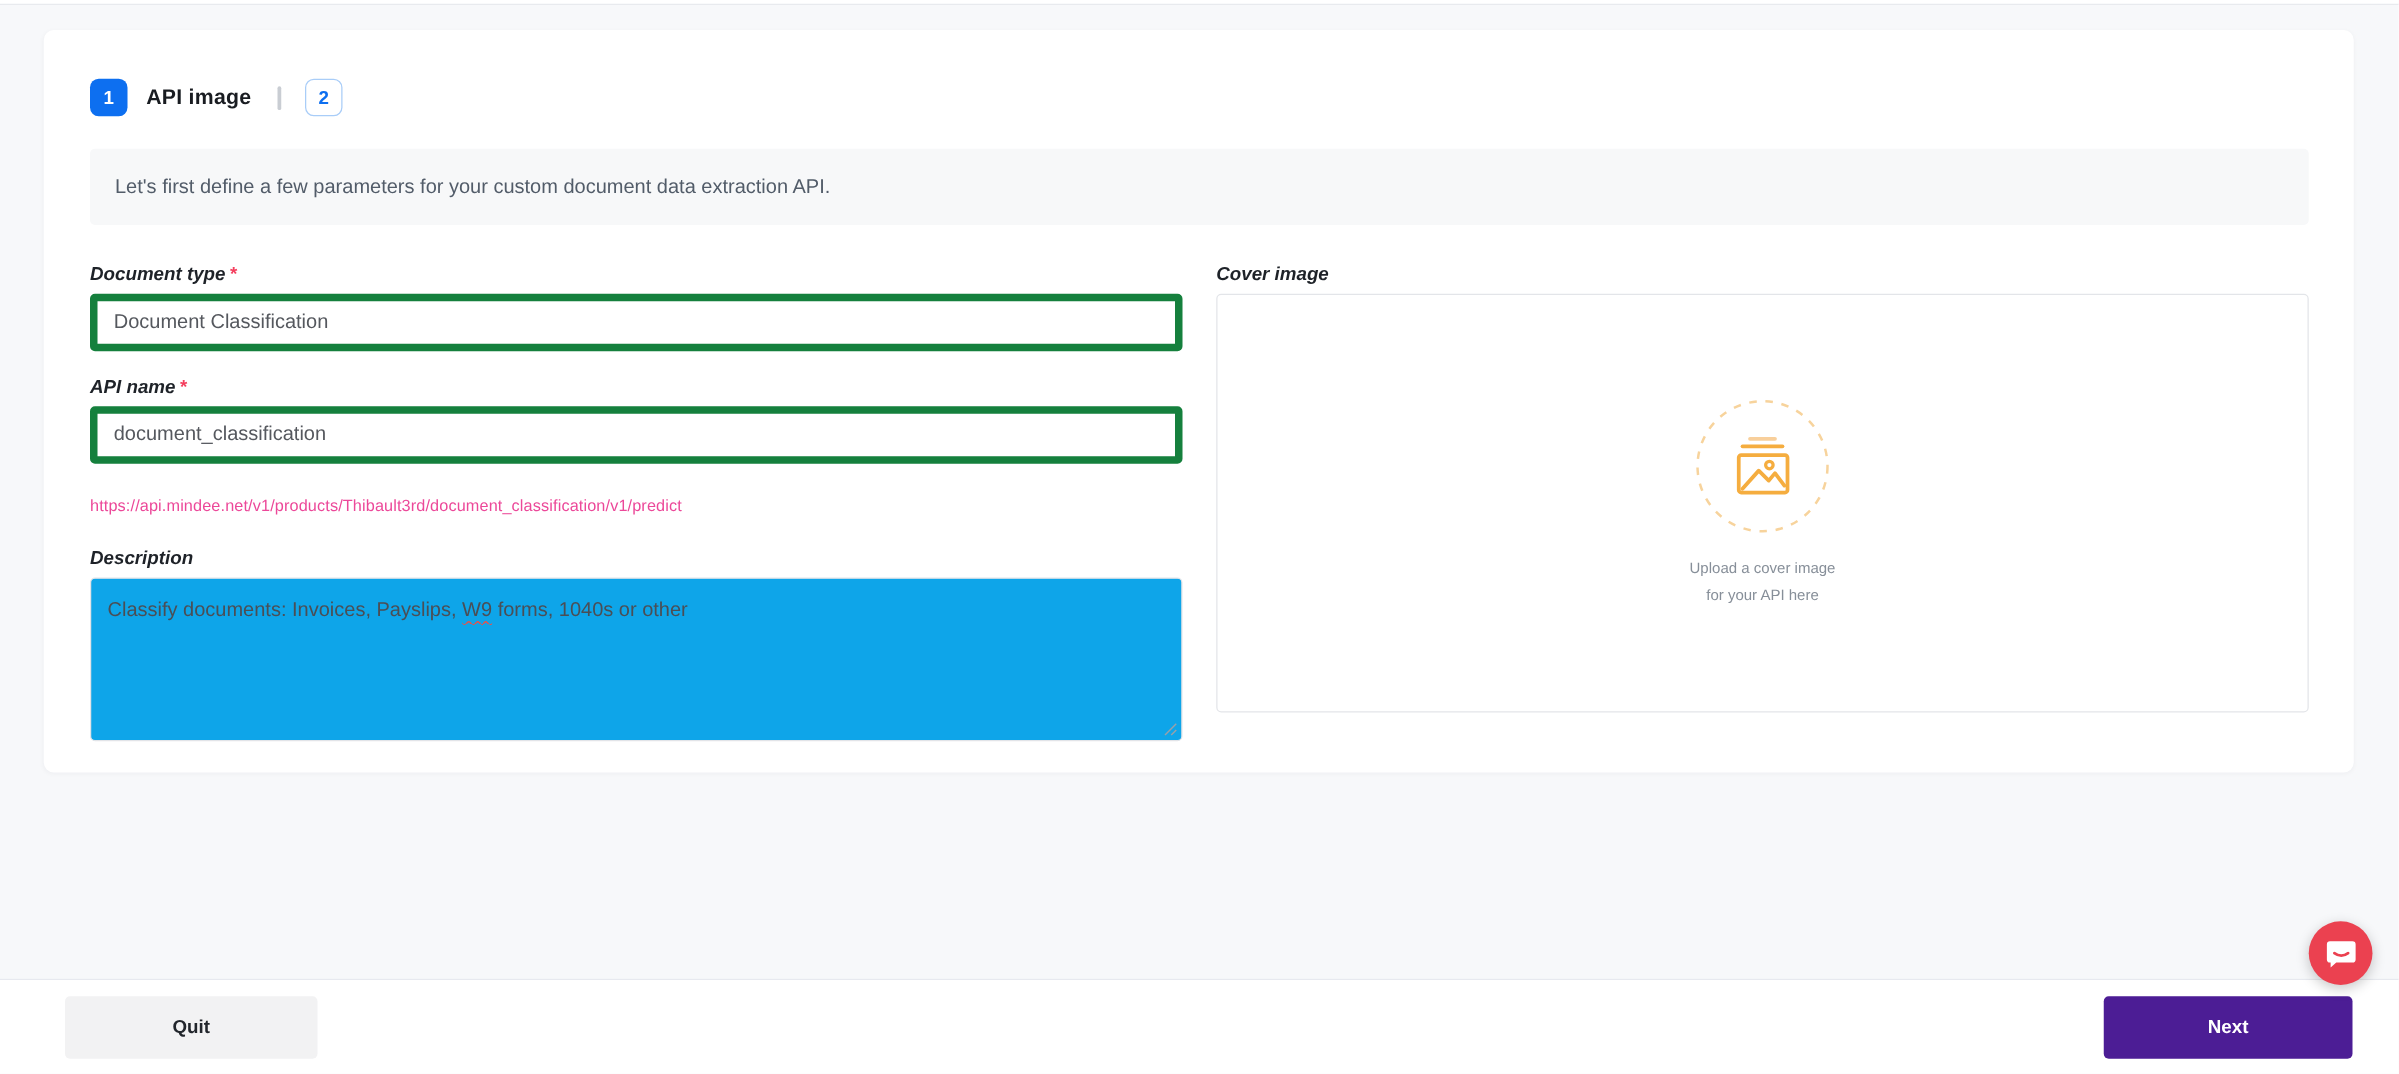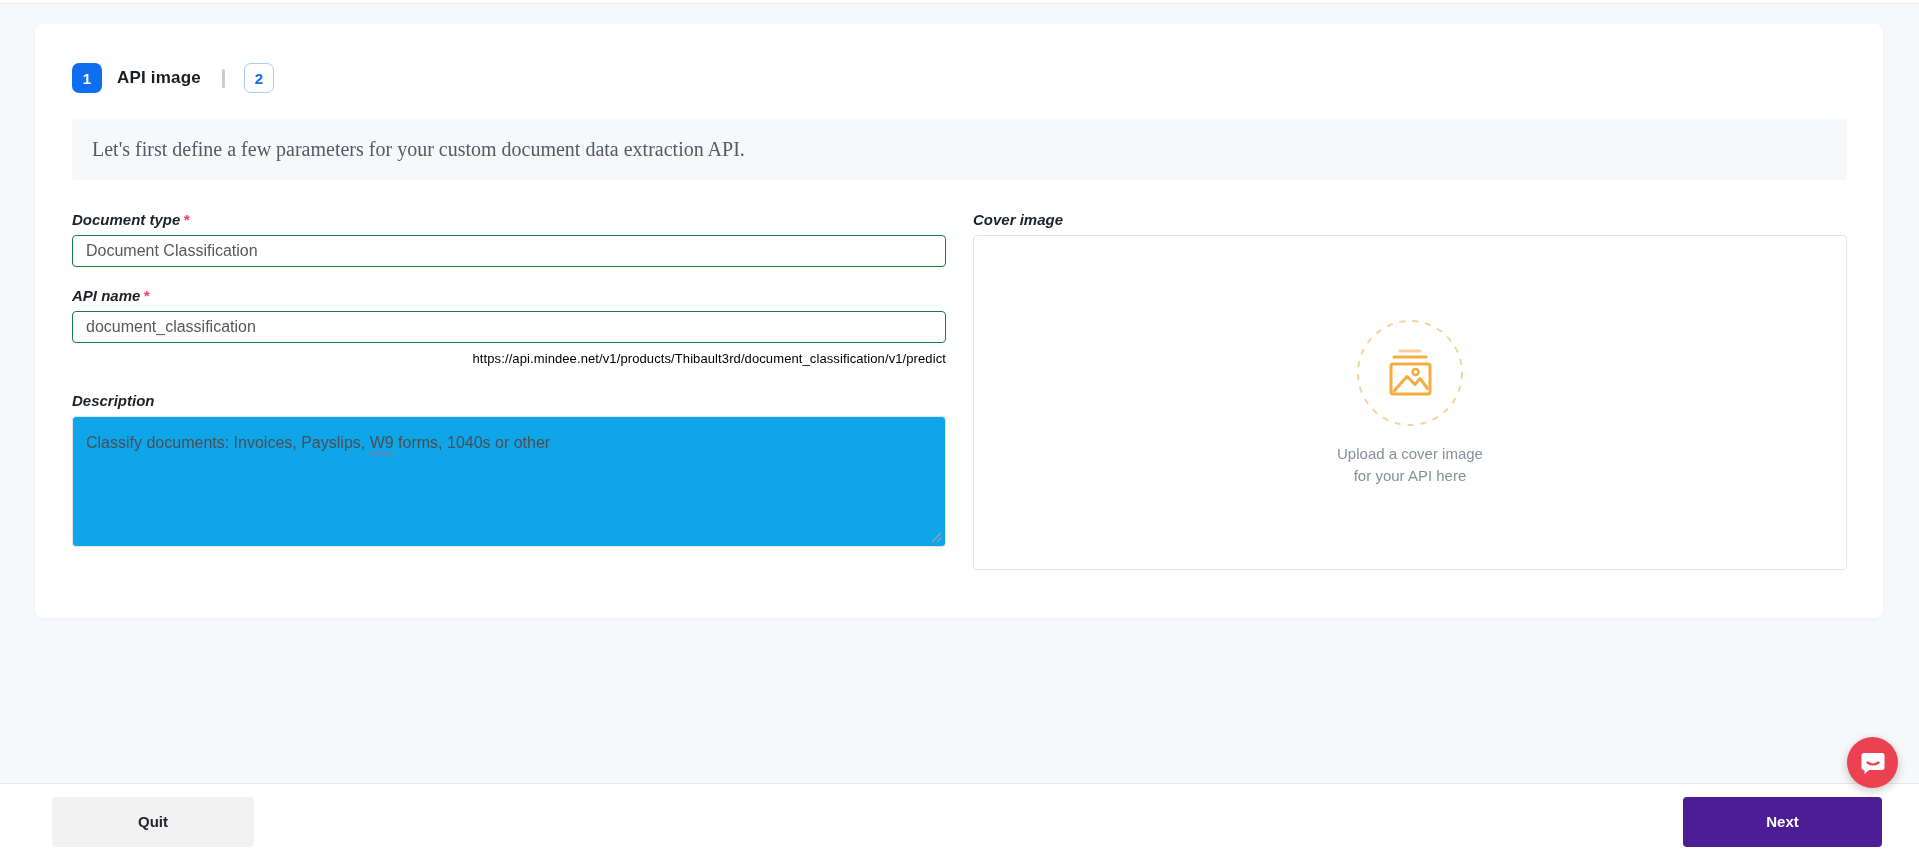--- a/index.html
+++ b/index.html
@@ -13,46 +13,46 @@
   
   .step-row { display:flex; align-items:center; height:30px; }
   .step-badge { width:30px; height:30px; border-radius:7px; display:flex; align-items:center; justify-content:center; font-size:15px; font-weight:700; cursor:pointer; }
   .step-badge.active { background:#0d6ff0; color:#ffffff; }
   .step-badge.inactive { background:#ffffff; color:#0d6ff0; border:1px solid #a9cdf8; }
   .step-title { margin-left:15px; font-size:17px; font-weight:700; color:#191c21; letter-spacing:.2px; }
   .step-divider { width:3px; height:19px; background:#c9cdd3; border-radius:2px; margin:0 19px 0 21px; }
 
   
   .banner { margin-top:26px; height:61px; background:#f7f8f9; border-radius:4px; display:flex; align-items:center; padding:0 20px; }
-  .banner-text { font-size:20px; color:#525c69;font-family:Liberation Serif, serif; }
+  .banner-text { font-size:16px; color:#525c69; }
 
   
   .cols { display:flex; gap:27px; margin-top:31px; }
   .col-left { width:874px; flex:0 0 874px; }
   .col-right { flex:1; }
 
   .field-label { font-size:15px; font-weight:700; color:#1e2228; margin-bottom:7px; display:block;font-style:italic; }
   .req { color:#f43f5e; margin-left:3px; font-weight:700; }
 
-  .text-input { width:100%; height:32px; border:1px solid #15803d; border-radius:4px; padding:0 13px; font-size:16px; color:#55585e; font-family:"Liberation Sans", sans-serif; background:#ffffff; outline:none; }
+  .text-input { width:100%; height:46px; border:6px solid #15803d; border-radius:4px; padding:0 13px; font-size:16px; color:#55585e; font-family:"Liberation Sans", sans-serif; background:#ffffff; outline:none; }
 
-  .url-hint { margin-top:8px; font-size:13px; color:#000000; letter-spacing:.1px;text-align:right; }
+  .url-hint { margin-top:26px; font-size:13px; color:#ec4899; letter-spacing:.1px; }
 
   .mt-20 { margin-top:20px; }
   .mt-26 { margin-top:26px; }
 
   .textarea-box { position:relative; width:100%; height:131px; border:1px solid #e2e4e8; border-radius:4px; padding:14px 13px; font-size:16px; color:#4b4e55; line-height:24px; background:#0ea5e9; cursor:text; overflow:hidden; }
   .misspell { text-decoration:underline; text-decoration-style:wavy; text-decoration-color:#e8504a; text-decoration-thickness:1px; text-underline-offset:3px; }
   .resize-grip { position:absolute; right:3px; bottom:3px; width:12px; height:12px; }
 
   
   .cover-panel { width:100%; height:335px; border:1px solid #e3e5e9; border-radius:4px; background:#ffffff; display:flex; flex-direction:column; align-items:center; justify-content:center; cursor:pointer; }
   .dash-circle { position:relative; width:108px; height:108px; display:flex; align-items:center; justify-content:center; }
   .dash-circle svg.ring { position:absolute; inset:0; }
-  .upload-text { margin-top:16px; text-align:center; font-size:15px; color:#878f99; line-height:22px; }
+  .upload-text { margin-top:16px; text-align:center; font-size:12px; color:#878f99; line-height:22px; }
 
   
   .footer { position:absolute; left:0; bottom:0; width:100%; height:76px; background:#ffffff; border-top:1px solid #e7e9ef; display:flex; align-items:center; justify-content:space-between; padding:0 37px 0 52px; z-index:3; }
   .btn { height:50px; border:none; border-radius:4px; font-family:"Liberation Sans", sans-serif; font-size:15px; font-weight:700; cursor:pointer; }
   .btn-quit { width:202px; background:#f2f2f3; color:#22262c; }
   .btn-next { width:199px; background:#4c1d95; color:#ffffff; }
 
   
   .chat-bubble { position:absolute; left:1847px; top:737px; width:51px; height:51px; border-radius:50%; background:#eb4150; box-shadow:0 3px 10px rgba(0,0,0,0.22); display:flex; align-items:center; justify-content:center; cursor:pointer; z-index:4; }
 </style>

